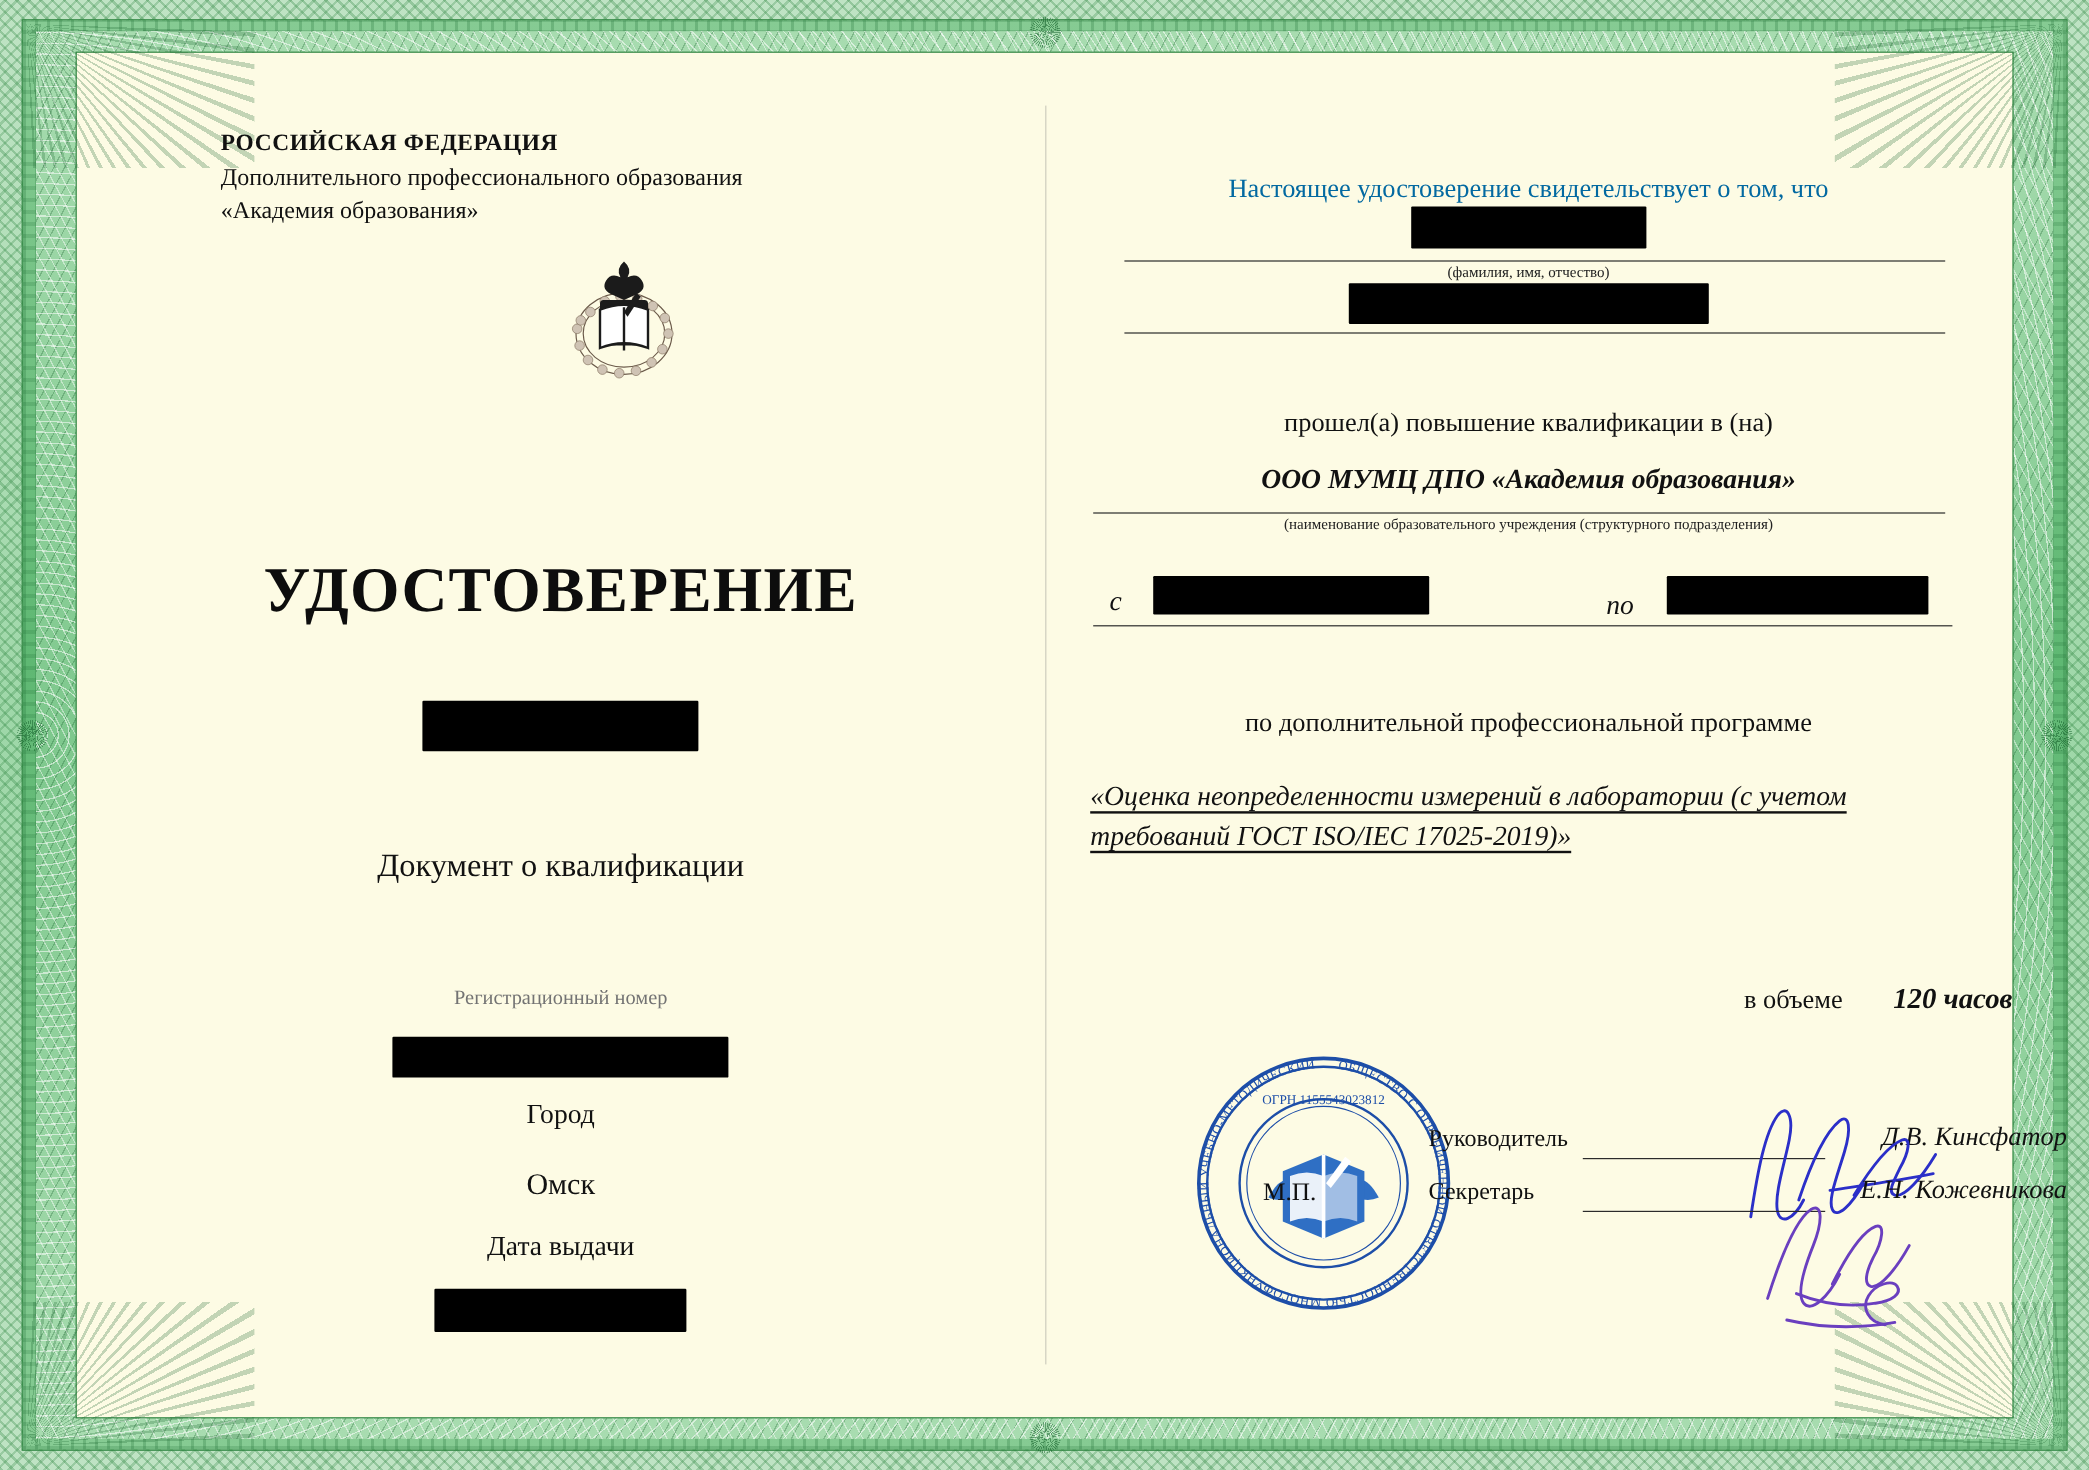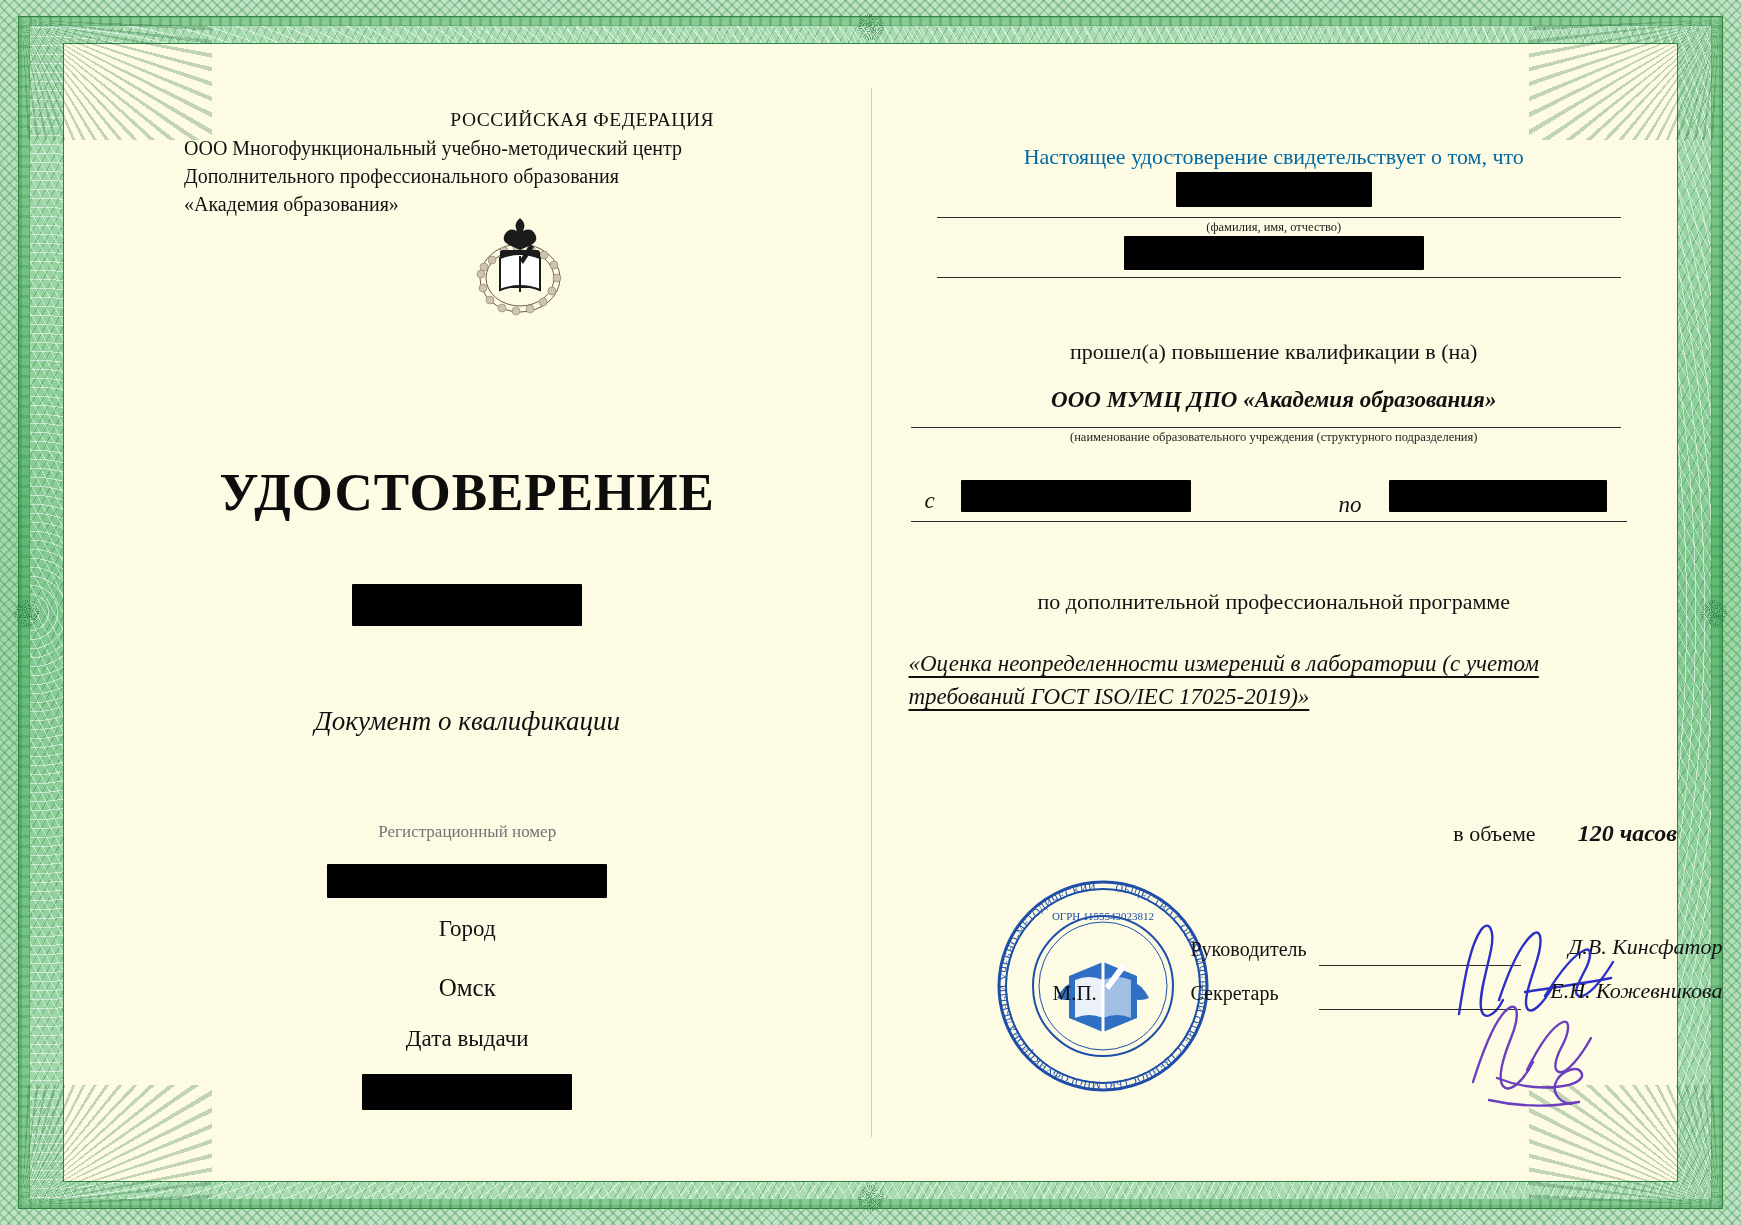--- a/index.html
+++ b/index.html
@@ -103,23 +103,23 @@
   .org-block {
     position: absolute;
     left: 120px;
     top: 62px;
     width: 600px;
     font-size: 20px;
     line-height: 1.42;
     color: #111;
   }
   .org-country {
-    font-weight: normal;
+    font-weight: bold;
     letter-spacing: .5px;
-    text-align: right;
+    text-align: left;
     width: 530px;
     font-size: 19.5px;
   }
   .org-line { white-space: nowrap; }
 
   .emblem {
     position: absolute;
     left: 400px;
     top: 168px;
     width: 112px;
@@ -157,21 +157,20 @@
     transform: translateX(-50%);
   }
   .red-serial { top: 540px; width: 230px; height: 42px; }
 
   .doc-kind {
     position: absolute;
     left: 0; right: 0;
     top: 662px;
     text-align: center;
     font-size: 27px;
-    font-style: italic;
     color: #111;
   }
 
   .reg-label {
     position: absolute;
     left: 0; right: 0;
     top: 778px;
     text-align: center;
     font-size: 17px;
     color: #737373;
@@ -435,21 +434,20 @@
   <div class="edge-rosette right"></div>
 
   <div class="content">
 
     <div class="center-divider"></div>
 
     <div class="left-col">
 
       <div class="org-block">
         <div class="org-country">РОССИЙСКАЯ ФЕДЕРАЦИЯ</div>
-        <div class="org-line">ООО Многофункциональный учебно-методический центр</div>
         <div class="org-line">Дополнительного профессионального образования</div>
         <div class="org-line">«Академия образования»</div>
       </div>
 
       <div class="emblem">
         <svg viewBox="0 0 112 112" width="112" height="112" aria-hidden="true">
           <g fill="none" stroke="#6b5a4a" stroke-width="1">
             <ellipse cx="56" cy="66" rx="40" ry="34"></ellipse>
             <ellipse cx="56" cy="66" rx="34" ry="28"></ellipse>
           </g>

